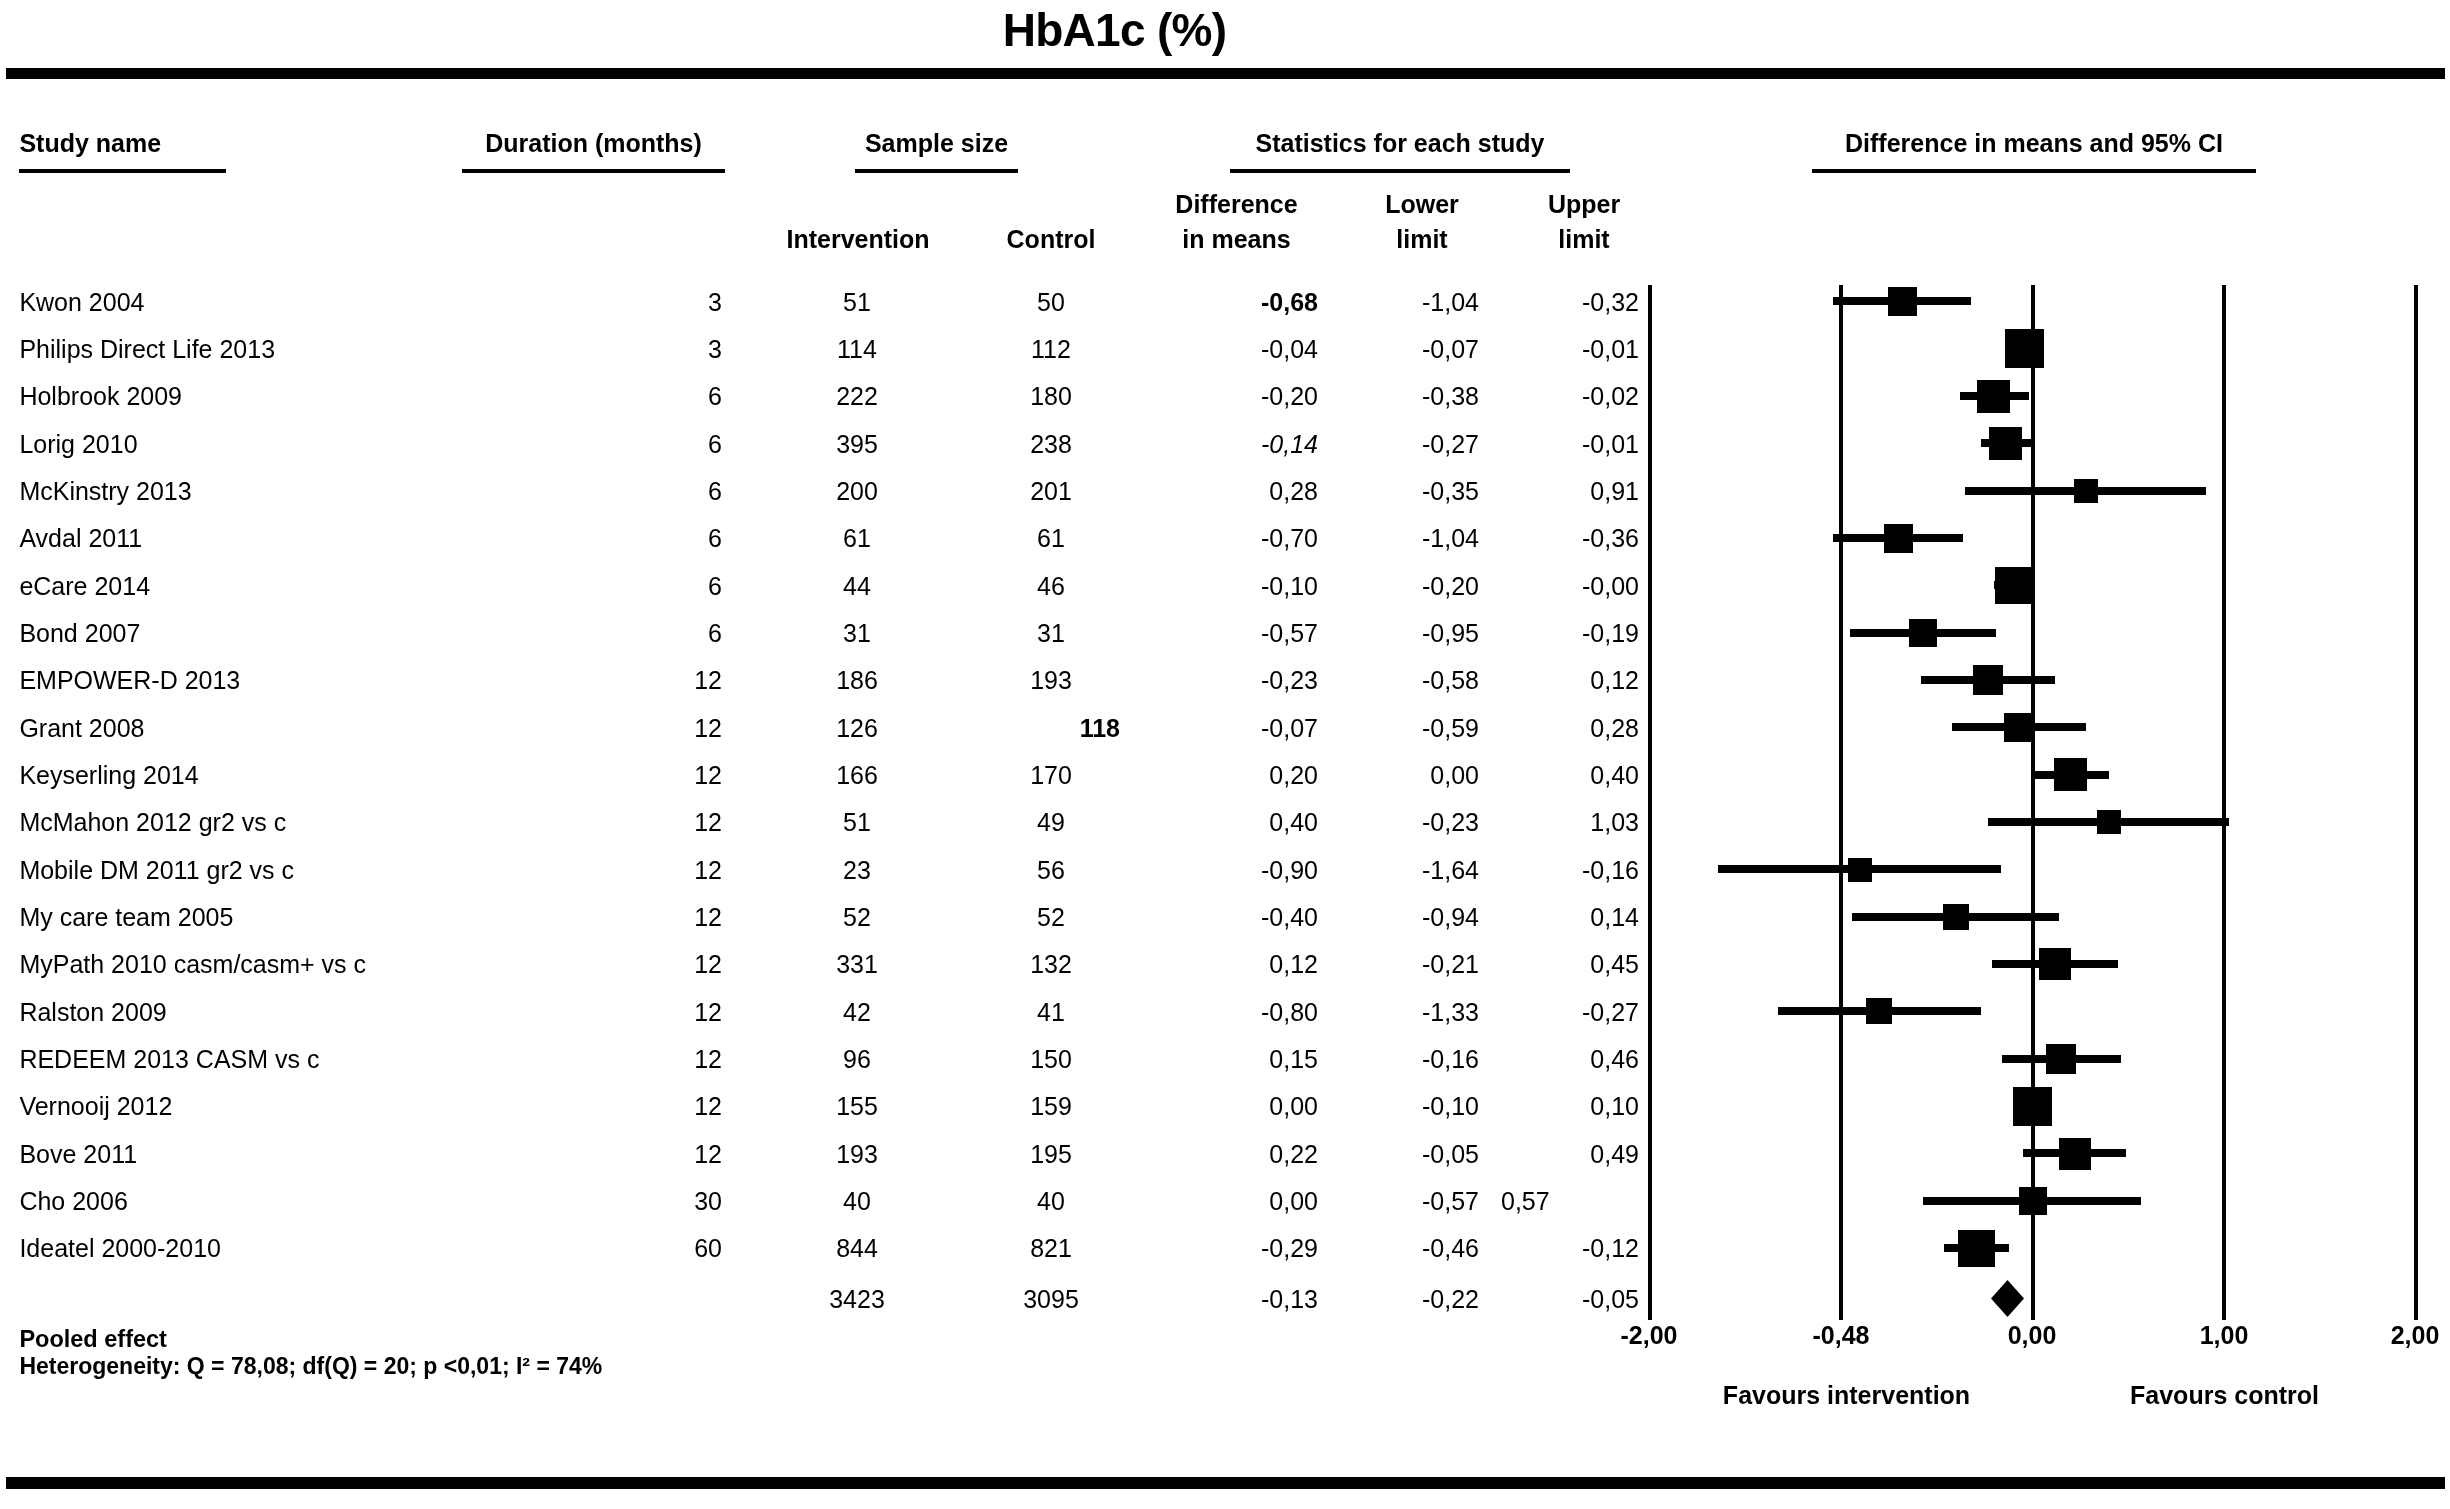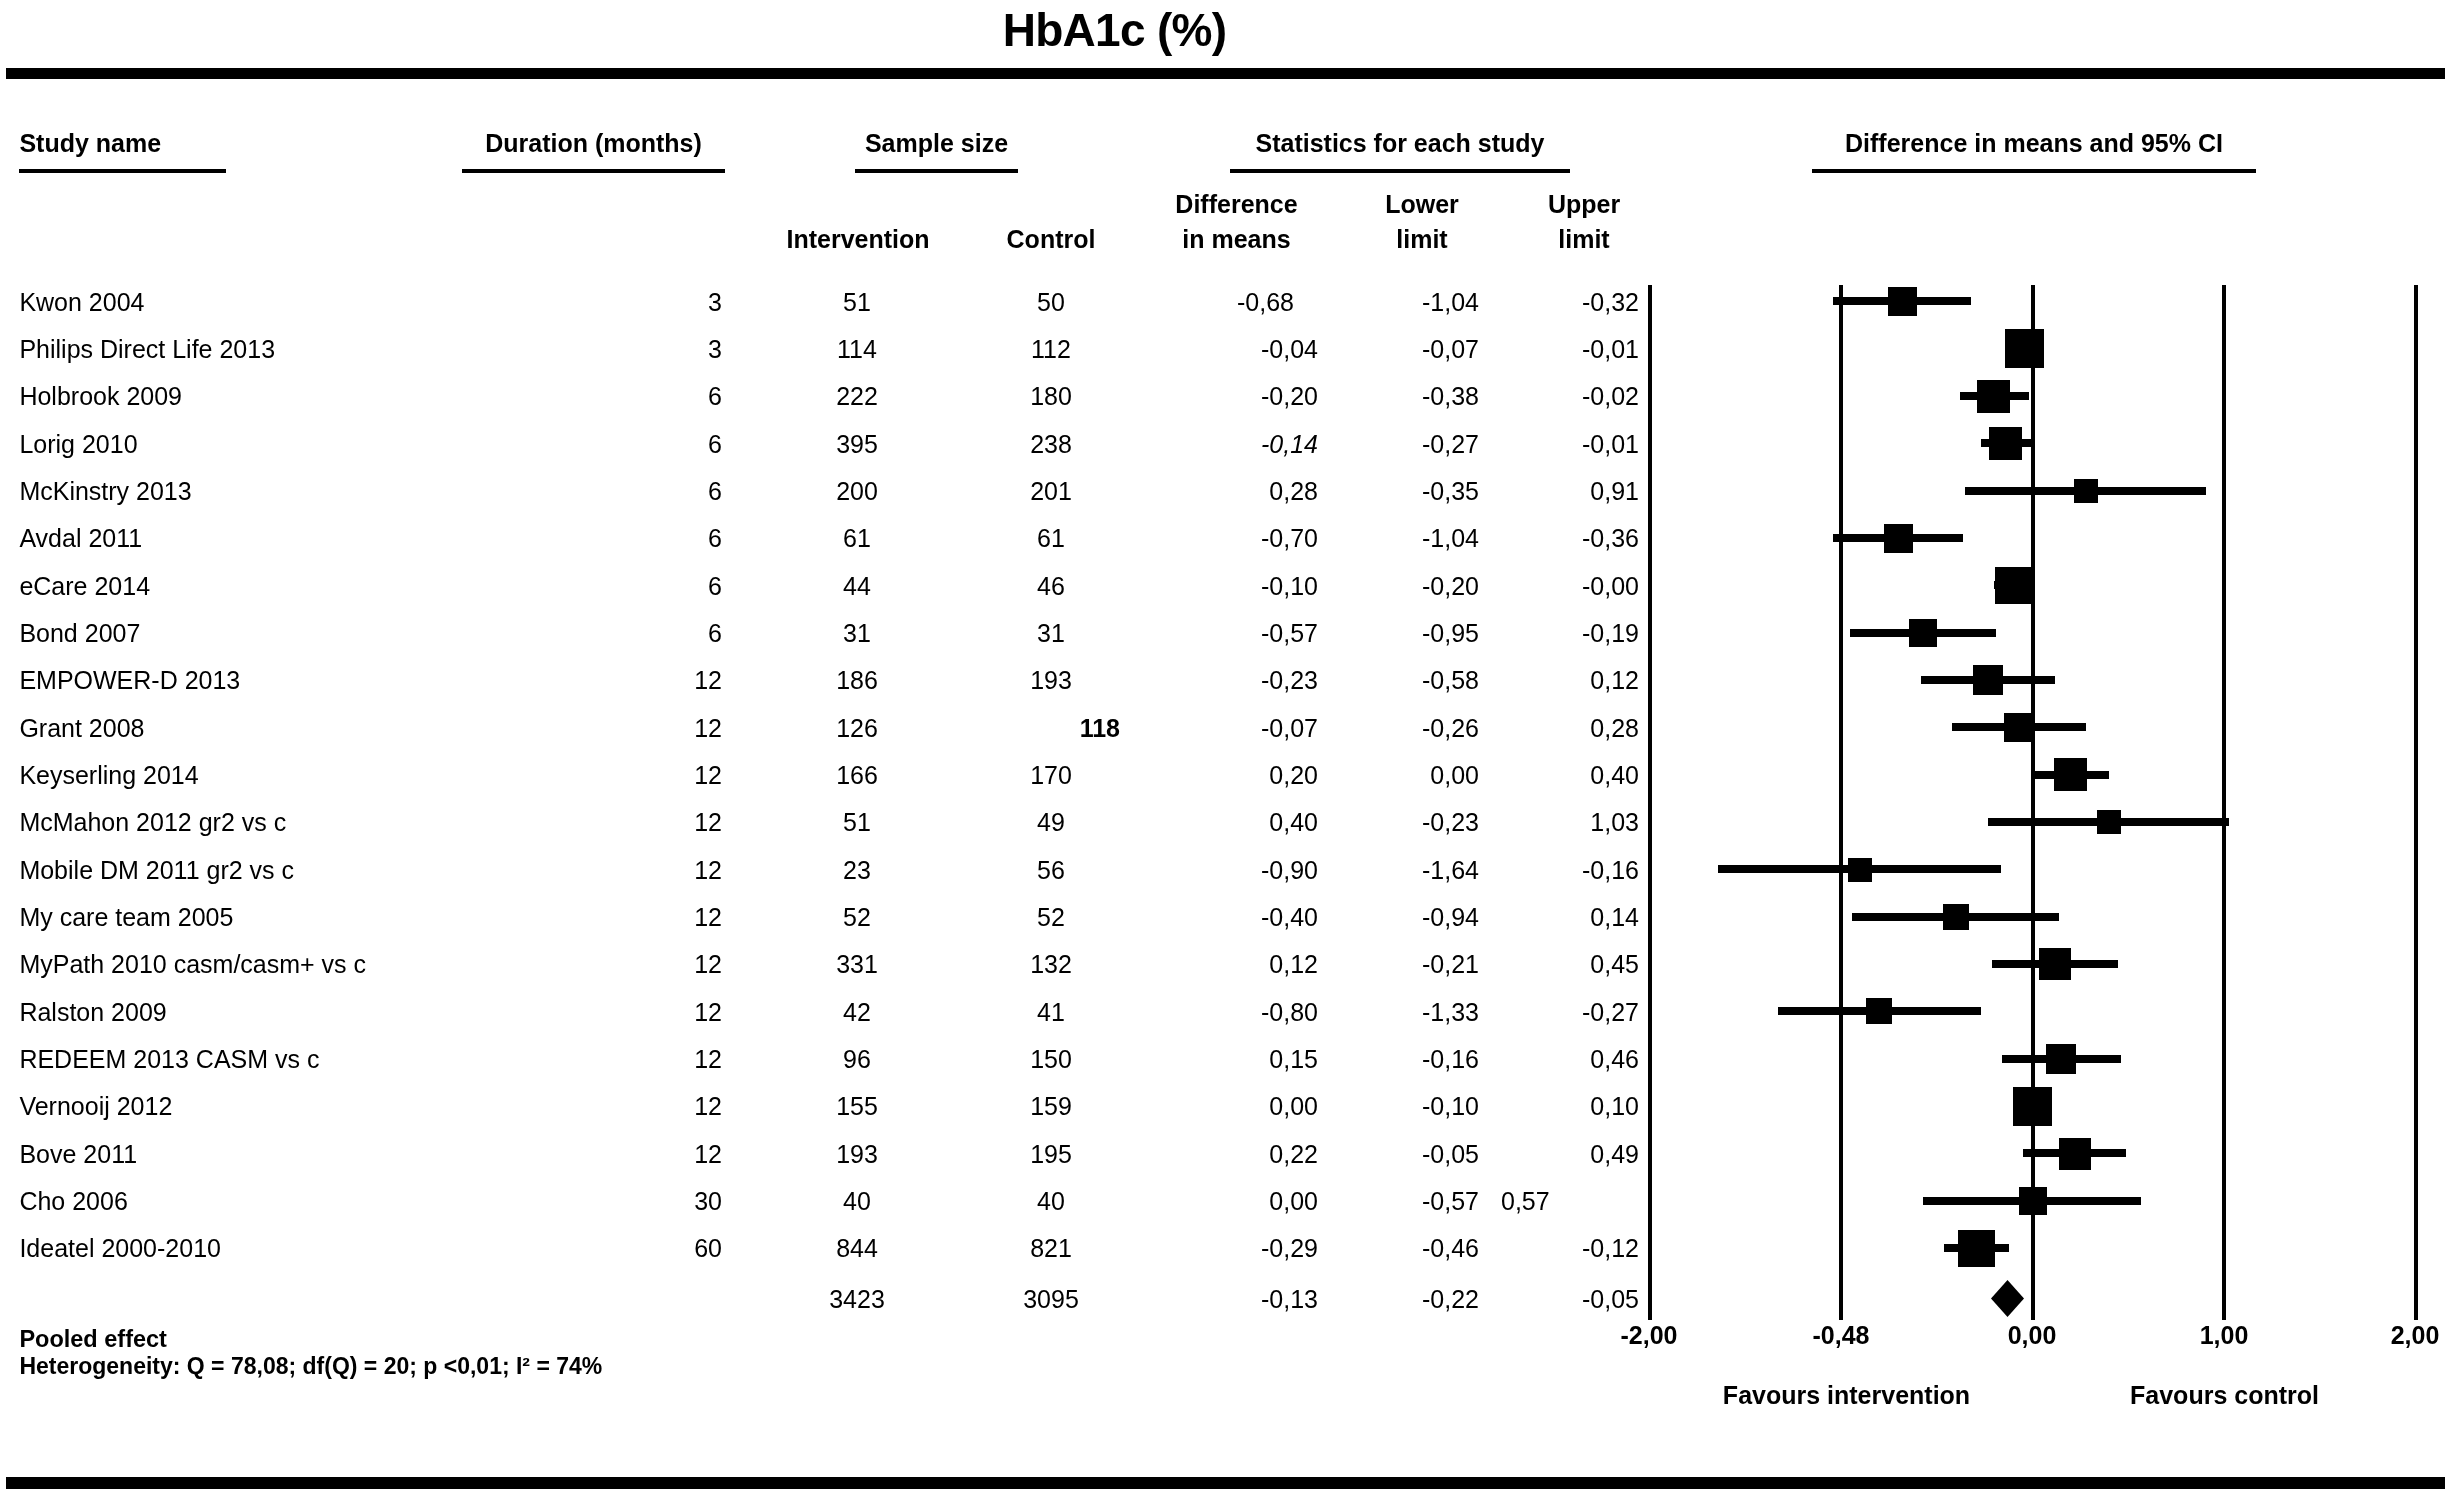--- a/index.html
+++ b/index.html
@@ -39,21 +39,21 @@
 <div class="subhead" style="left:1353px;width:138px;top:188px;">Lower</div>
 <div class="subhead" style="left:1353px;width:138px;top:223px;">limit</div>
 <div class="subhead" style="left:1515px;width:138px;top:188px;">Upper</div>
 <div class="subhead" style="left:1515px;width:138px;top:223px;">limit</div>
 
 <div id="table-layer">
     <div class="cell" style="left: 19.4px; top: 286px; width: 567px; text-align: left;">Kwon 2004</div>
     <div class="cell" style="left: 584px; top: 286px; width: 138px; text-align: right;">3</div>
     <div class="cell" style="left: 788px; top: 286px; width: 138px; text-align: center;">51</div>
     <div class="cell" style="left: 982px; top: 286px; width: 138px; text-align: center;">50</div>
-    <div class="cell" style="left: 1156px; top: 286px; width: 138px; text-align: right;">-0,68</div>
+    <div class="cell" style="left: 1180px; top: 286px; width: 138px; text-align: right; font-weight: bold;">-0,68</div>
     <div class="cell" style="left: 1341px; top: 286px; width: 138px; text-align: right;">-1,04</div>
     <div class="cell" style="left: 1501px; top: 286px; width: 138px; text-align: right;">-0,32</div>
     <div class="cell" style="left: 19.4px; top: 333px; width: 567px; text-align: left;">Philips Direct Life 2013</div>
     <div class="cell" style="left: 584px; top: 333px; width: 138px; text-align: right;">3</div>
     <div class="cell" style="left: 788px; top: 333px; width: 138px; text-align: center;">114</div>
     <div class="cell" style="left: 982px; top: 333px; width: 138px; text-align: center;">112</div>
     <div class="cell" style="left: 1180px; top: 333px; width: 138px; text-align: right;">-0,04</div>
     <div class="cell" style="left: 1341px; top: 333px; width: 138px; text-align: right;">-0,07</div>
     <div class="cell" style="left: 1501px; top: 333px; width: 138px; text-align: right;">-0,01</div>
     <div class="cell" style="left: 19.4px; top: 380px; width: 567px; text-align: left;">Holbrook 2009</div>
@@ -103,21 +103,21 @@
     <div class="cell" style="left: 788px; top: 664px; width: 138px; text-align: center;">186</div>
     <div class="cell" style="left: 982px; top: 664px; width: 138px; text-align: center;">193</div>
     <div class="cell" style="left: 1180px; top: 664px; width: 138px; text-align: right;">-0,23</div>
     <div class="cell" style="left: 1341px; top: 664px; width: 138px; text-align: right;">-0,58</div>
     <div class="cell" style="left: 1501px; top: 664px; width: 138px; text-align: right;">0,12</div>
     <div class="cell" style="left: 19.4px; top: 712px; width: 567px; text-align: left;">Grant 2008</div>
     <div class="cell" style="left: 584px; top: 712px; width: 138px; text-align: right;">12</div>
     <div class="cell" style="left: 788px; top: 712px; width: 138px; text-align: center;">126</div>
     <div class="cell" style="left: 982px; top: 712px; width: 138px; text-align: right; font-weight: bold;">118</div>
     <div class="cell" style="left: 1180px; top: 712px; width: 138px; text-align: right;">-0,07</div>
-    <div class="cell" style="left: 1341px; top: 712px; width: 138px; text-align: right;">-0,26</div>
+    <div class="cell" style="left: 1341px; top: 712px; width: 138px; text-align: right;">-0,59</div>
     <div class="cell" style="left: 1501px; top: 712px; width: 138px; text-align: right;">0,28</div>
     <div class="cell" style="left: 19.4px; top: 759px; width: 567px; text-align: left;">Keyserling 2014</div>
     <div class="cell" style="left: 584px; top: 759px; width: 138px; text-align: right;">12</div>
     <div class="cell" style="left: 788px; top: 759px; width: 138px; text-align: center;">166</div>
     <div class="cell" style="left: 982px; top: 759px; width: 138px; text-align: center;">170</div>
     <div class="cell" style="left: 1180px; top: 759px; width: 138px; text-align: right;">0,20</div>
     <div class="cell" style="left: 1341px; top: 759px; width: 138px; text-align: right;">0,00</div>
     <div class="cell" style="left: 1501px; top: 759px; width: 138px; text-align: right;">0,40</div>
     <div class="cell" style="left: 19.4px; top: 806px; width: 567px; text-align: left;">McMahon 2012 gr2 vs c</div>
     <div class="cell" style="left: 584px; top: 806px; width: 138px; text-align: right;">12</div>

